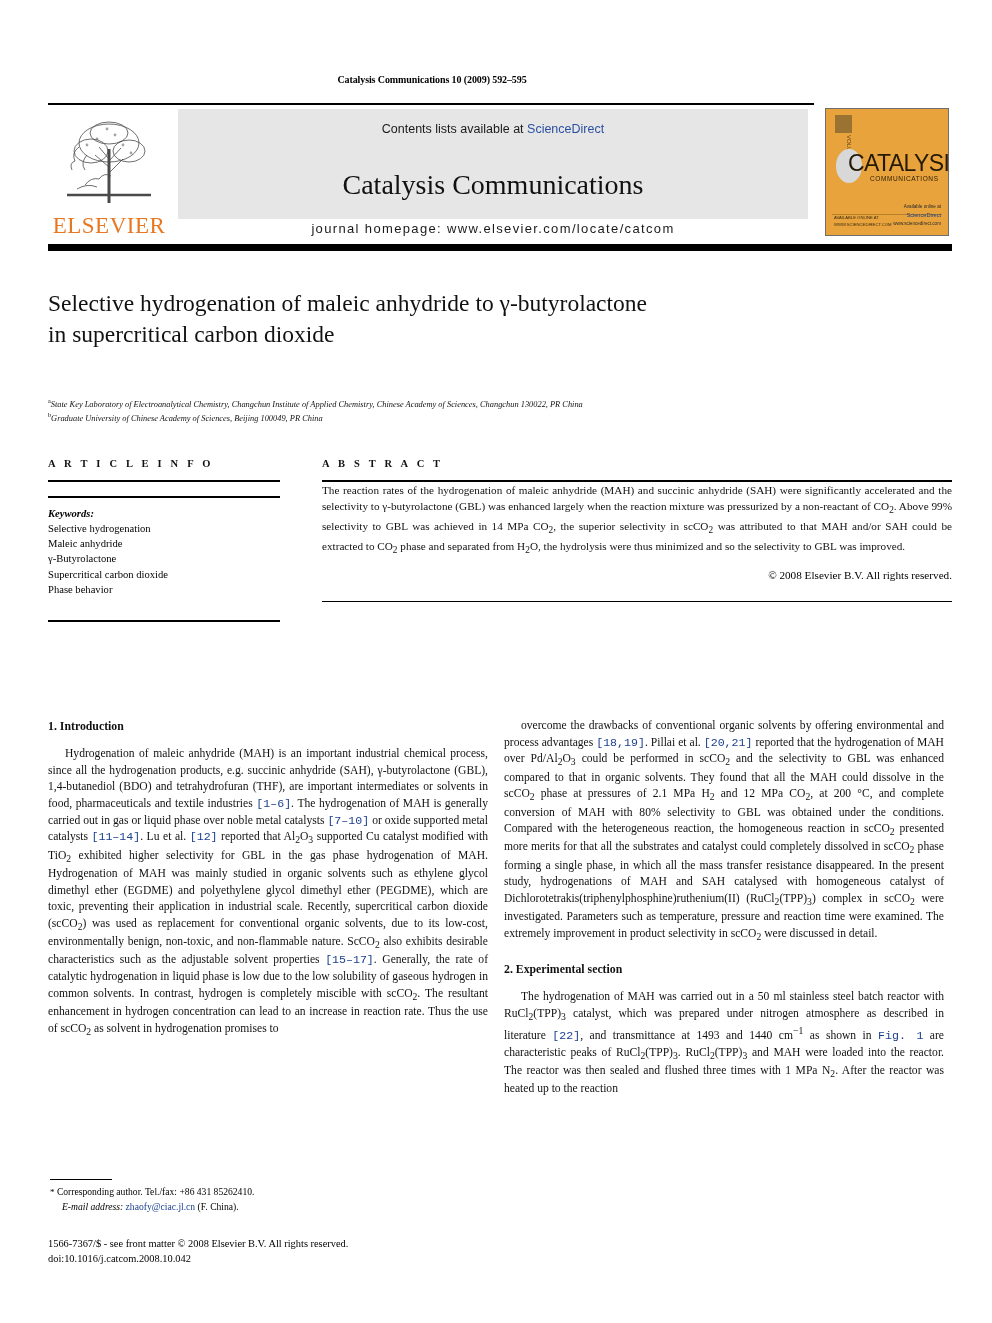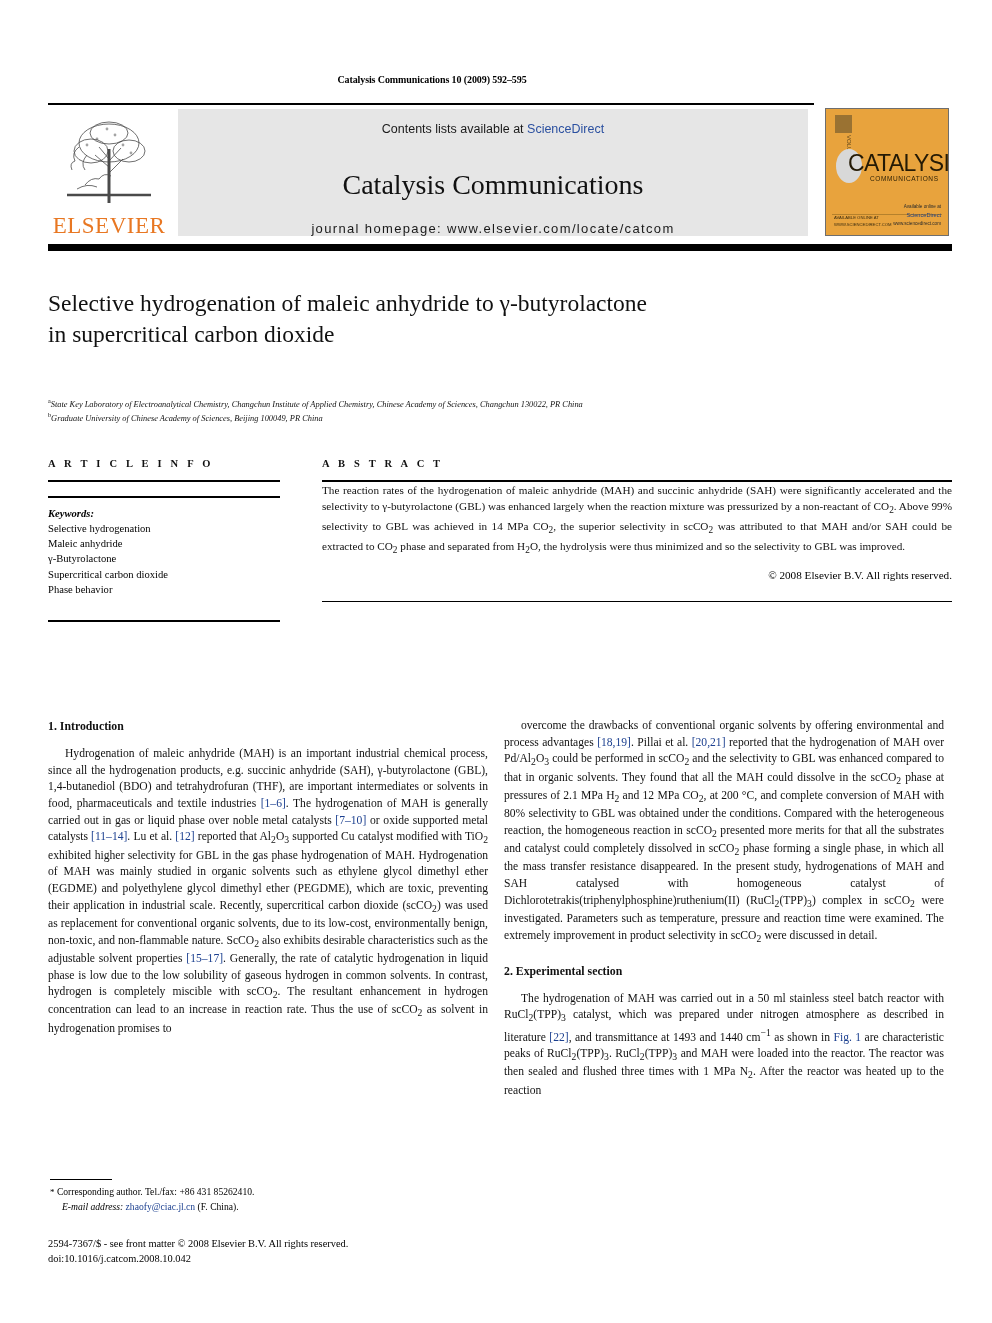--- a/index.html
+++ b/index.html
@@ -37,21 +37,21 @@
     position: absolute; left: 0px; top: 2px; width: 122px; height: 128px;
     display: flex; flex-direction: column; align-items: center; justify-content: flex-end;
   }
   .els-word {
     font-family: "Liberation Serif", serif;
     font-size: 23px; color: #E87722; letter-spacing: 0.5px;
     line-height: 1; margin-top: 1px;
   }
 
   .grayband {
-    position: absolute; left: 130px; top: 2px; width: 630px; height: 127px;
+    position: absolute; left: 130px; top: 2px; width: 630px; height: 110px;
     background: #e6e6e6;
     display: flex; flex-direction: column; align-items: center;
   }
   .contents-line {
     margin-top: 13px;
     font-family: "Liberation Sans", sans-serif;
     font-size: 12.5px; color: #1a1a1a;
   }
   .sd-link { color: #2b50a0; }
   .journal-title {
@@ -165,21 +165,21 @@
     position: absolute; top: 718px; width: 440px;
     font-size: 11.6px; line-height: 1.44; text-align: justify; color: #111;
   }
   .col-left { left: 48px; }
   .col-right { left: 504px; }
   .col h2 {
     font-size: 11.8px; font-weight: bold; margin: 0 0 11px 0; text-align: left;
   }
   .col h2.spaced { margin-top: 17px; }
   .col p { margin: 0 0 0 0; text-indent: 17px; }
-  .ref { color: #1b3f8f; }
+  .ref { color: #1b3f8f; font-family: Liberation Mono, monospace; }
 
   
   .fn-rule {
     position: absolute; top: 1179px; left: 50px; width: 62px; height: 1.4px; background: #000;
   }
   .footnote {
     position: absolute; top: 1185px; left: 50px; width: 430px;
     font-size: 9.6px; line-height: 1.5;
   }
   .footnote .star { font-size: 9px; }
@@ -303,17 +303,17 @@
       <span>Corresponding author. Tel./fax: +86 431 85262410.</span>
     </div>
     <div style="padding-left:12px">
       <span class="em-lbl">E-mail address:</span>
       <span class="mail">zhaofy@ciac.jl.cn</span>
       <span>(F. China).</span>
     </div>
   </div>
 
   <div class="footer">
-    <div>2594-7367/$ - see front matter © 2008 Elsevier B.V. All rights reserved.</div>
+    <div>1566-7367/$ - see front matter © 2008 Elsevier B.V. All rights reserved.</div>
     <div>doi:10.1016/j.catcom.2008.10.042</div>
   </div>
 
 </div>
 
 </body></html>

